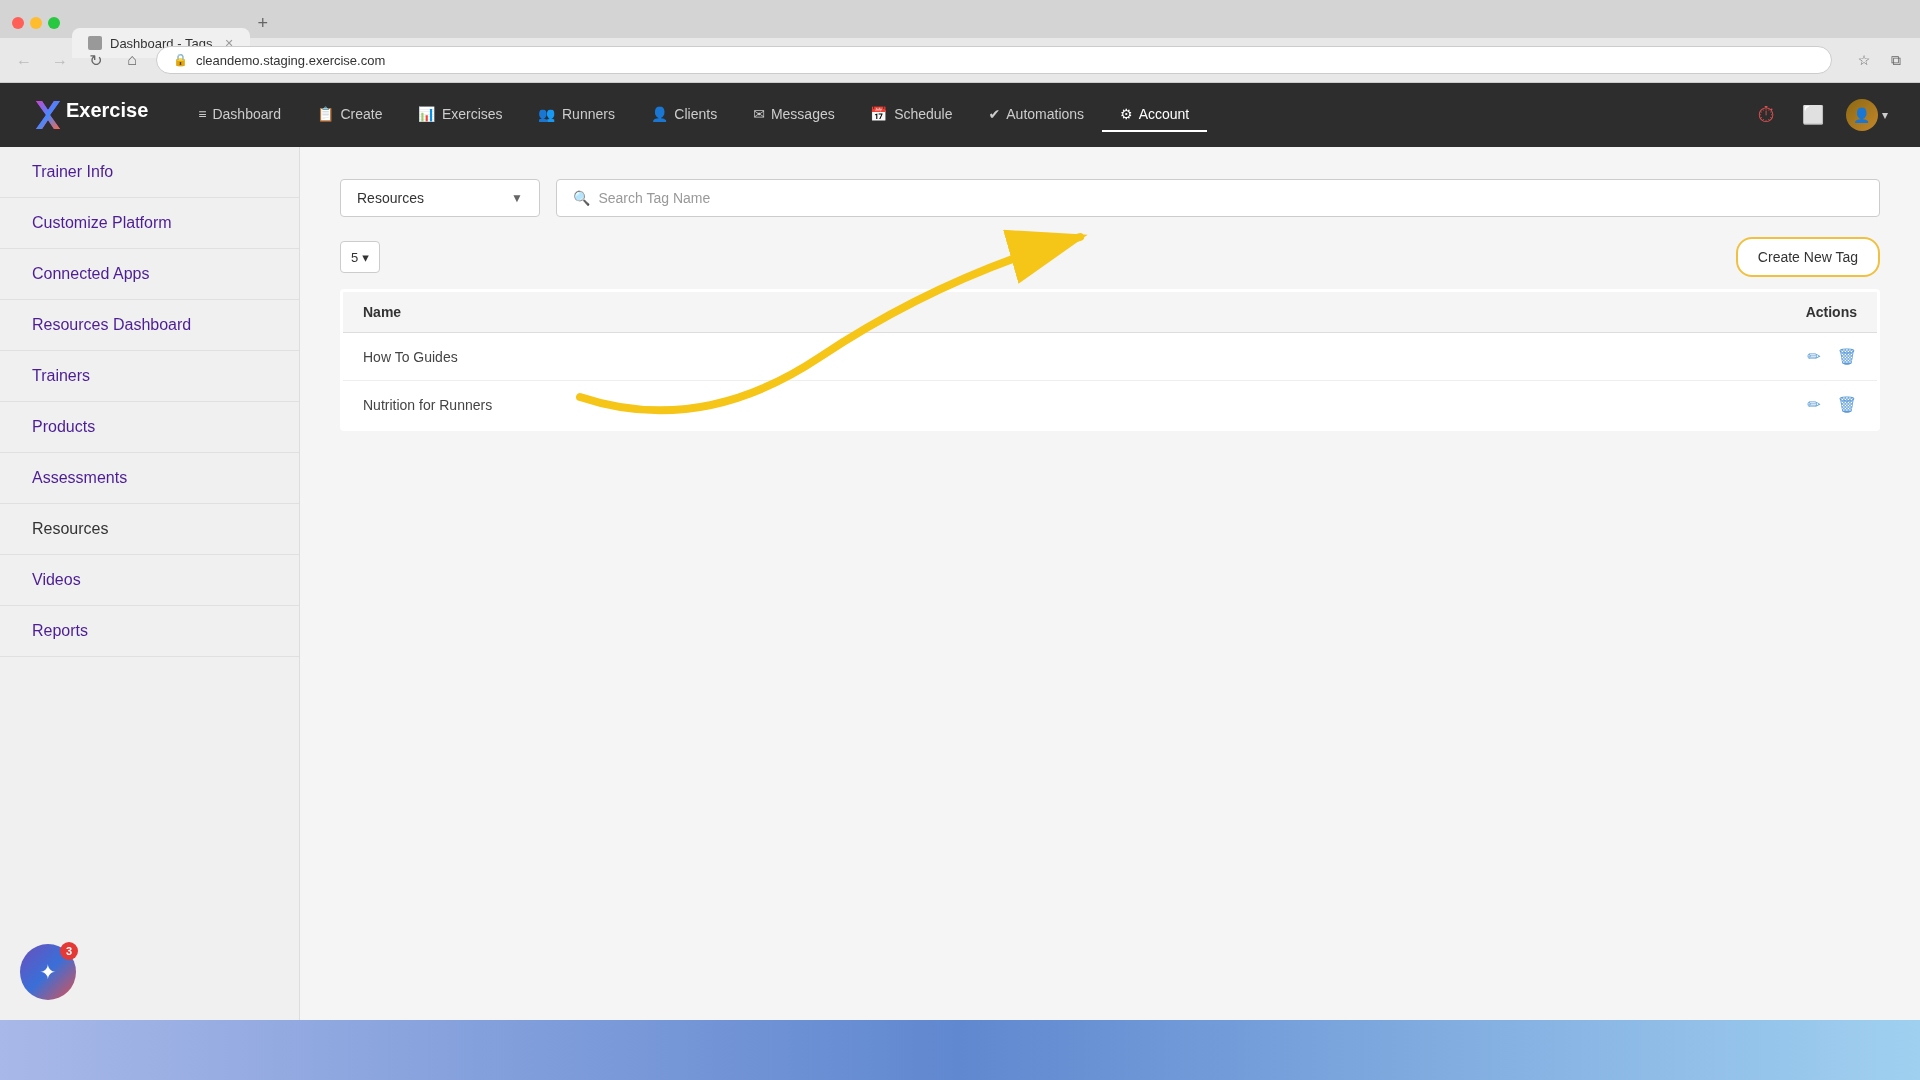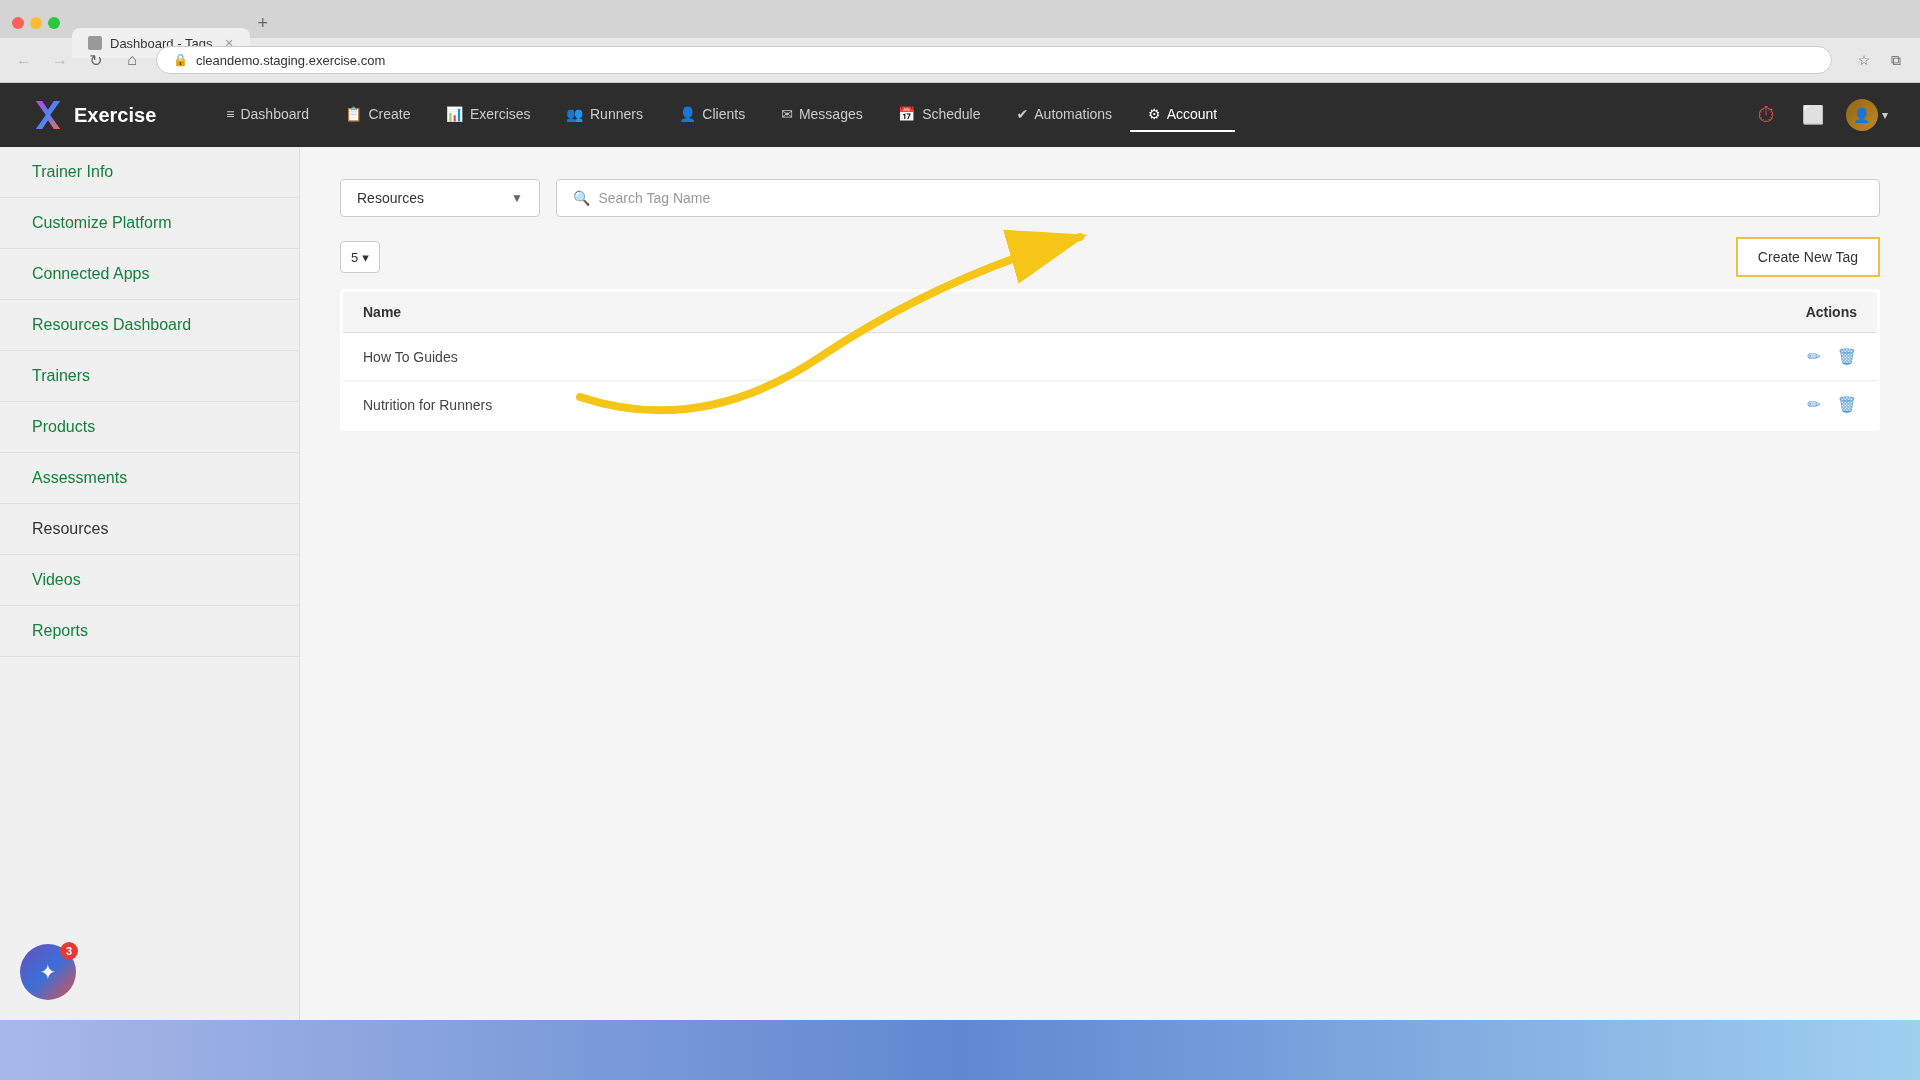--- a/index.html
+++ b/index.html
@@ -104,22 +104,22 @@
     
     .top-nav {
       background: #2d2d2d;
       height: 64px;
       display: flex;
       align-items: center;
       padding: 0 32px;
       gap: 0;
     }
     .logo {
-      display: flex; align-items: center; gap: 10px;
-      margin-right: 52px;
+      display: flex; align-items: flex-start; gap: 2px;
+      margin-right: 32px;
     }
     .logo-icon {
       width: 32px; height: 32px;
     }
     .logo-text {
       color: white;
       font-size: 20px;
       font-weight: 600;
     }
     .nav-items {
@@ -171,21 +171,21 @@
     .sidebar {
       width: 300px;
       background: #f0f0f0;
       border-right: 1px solid #ddd;
       padding: 0;
       overflow-y: auto;
     }
     .sidebar-item {
       padding: 16px 32px;
       font-size: 16px;
-      color: #15803d;
+      color: #4c1d95;
       cursor: pointer;
       border-bottom: 1px solid #e0e0e0;
     }
     .sidebar-item.active { color: #333; font-weight: 500; }
 
     
     .content-area {
       flex: 1;
       padding: 32px 40px;
       overflow-y: auto;
@@ -245,21 +245,21 @@
       padding: 6px 10px;
       font-size: 13px;
       color: #333;
       gap: 4px;
       cursor: pointer;
       height: 32px;
     }
     .create-btn {
       background: white;
       border: 2px solid #f0c040;
-      border-radius: 0;
+      border-radius: 16px;
       padding: 18px 20px;
       font-size: 14px;
       color: #333;
       cursor: pointer;
       font-weight: 500;
       height: 38px;
       display: flex; align-items: center;
     }
 
     

